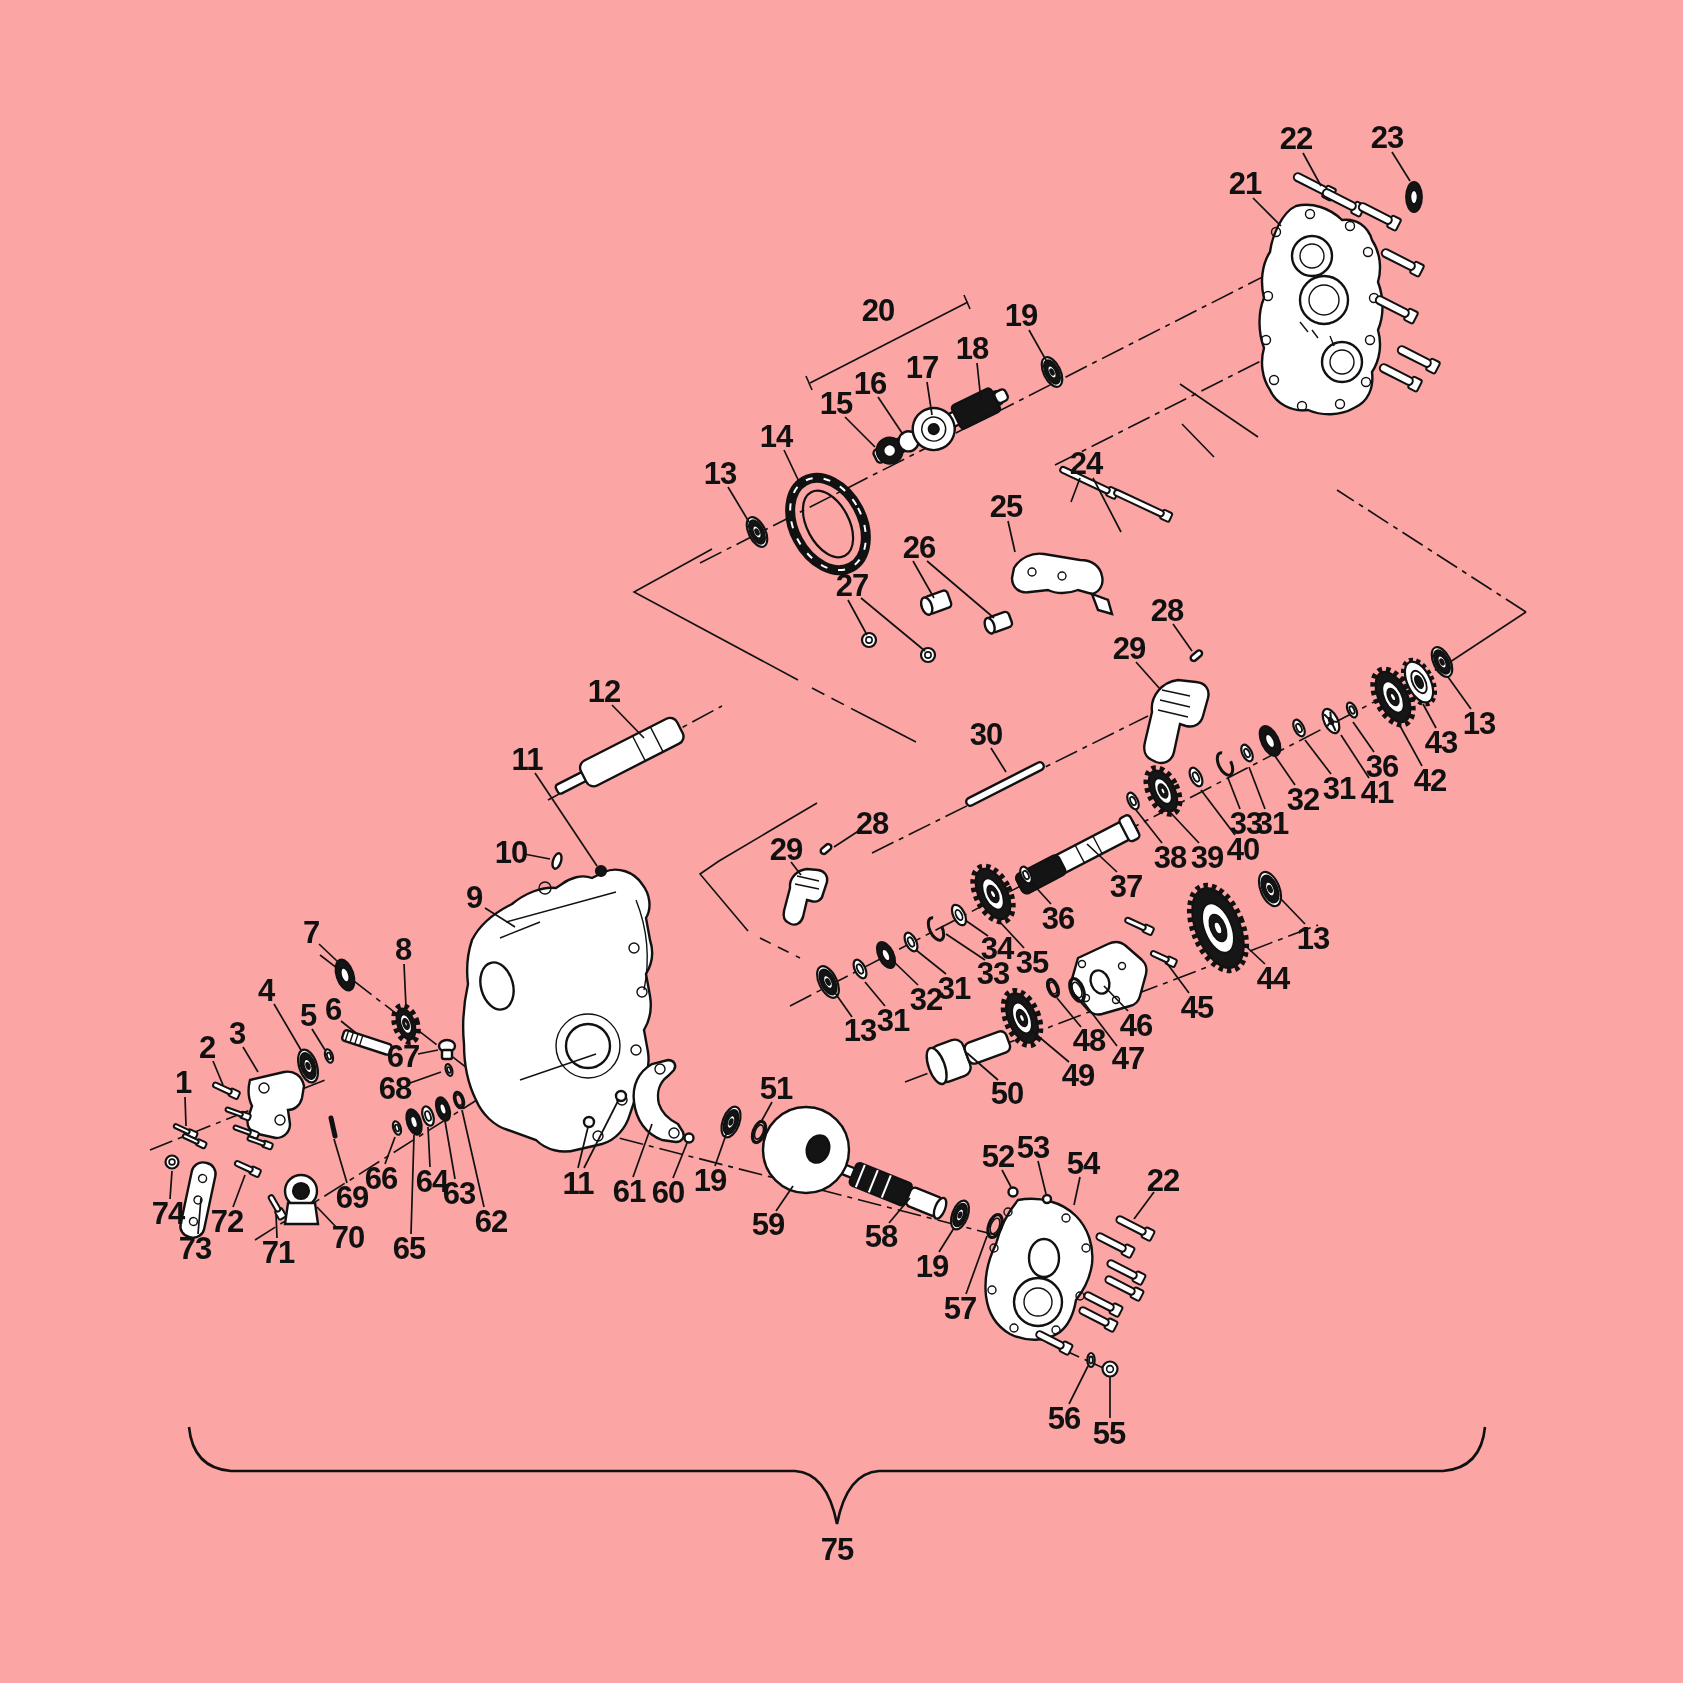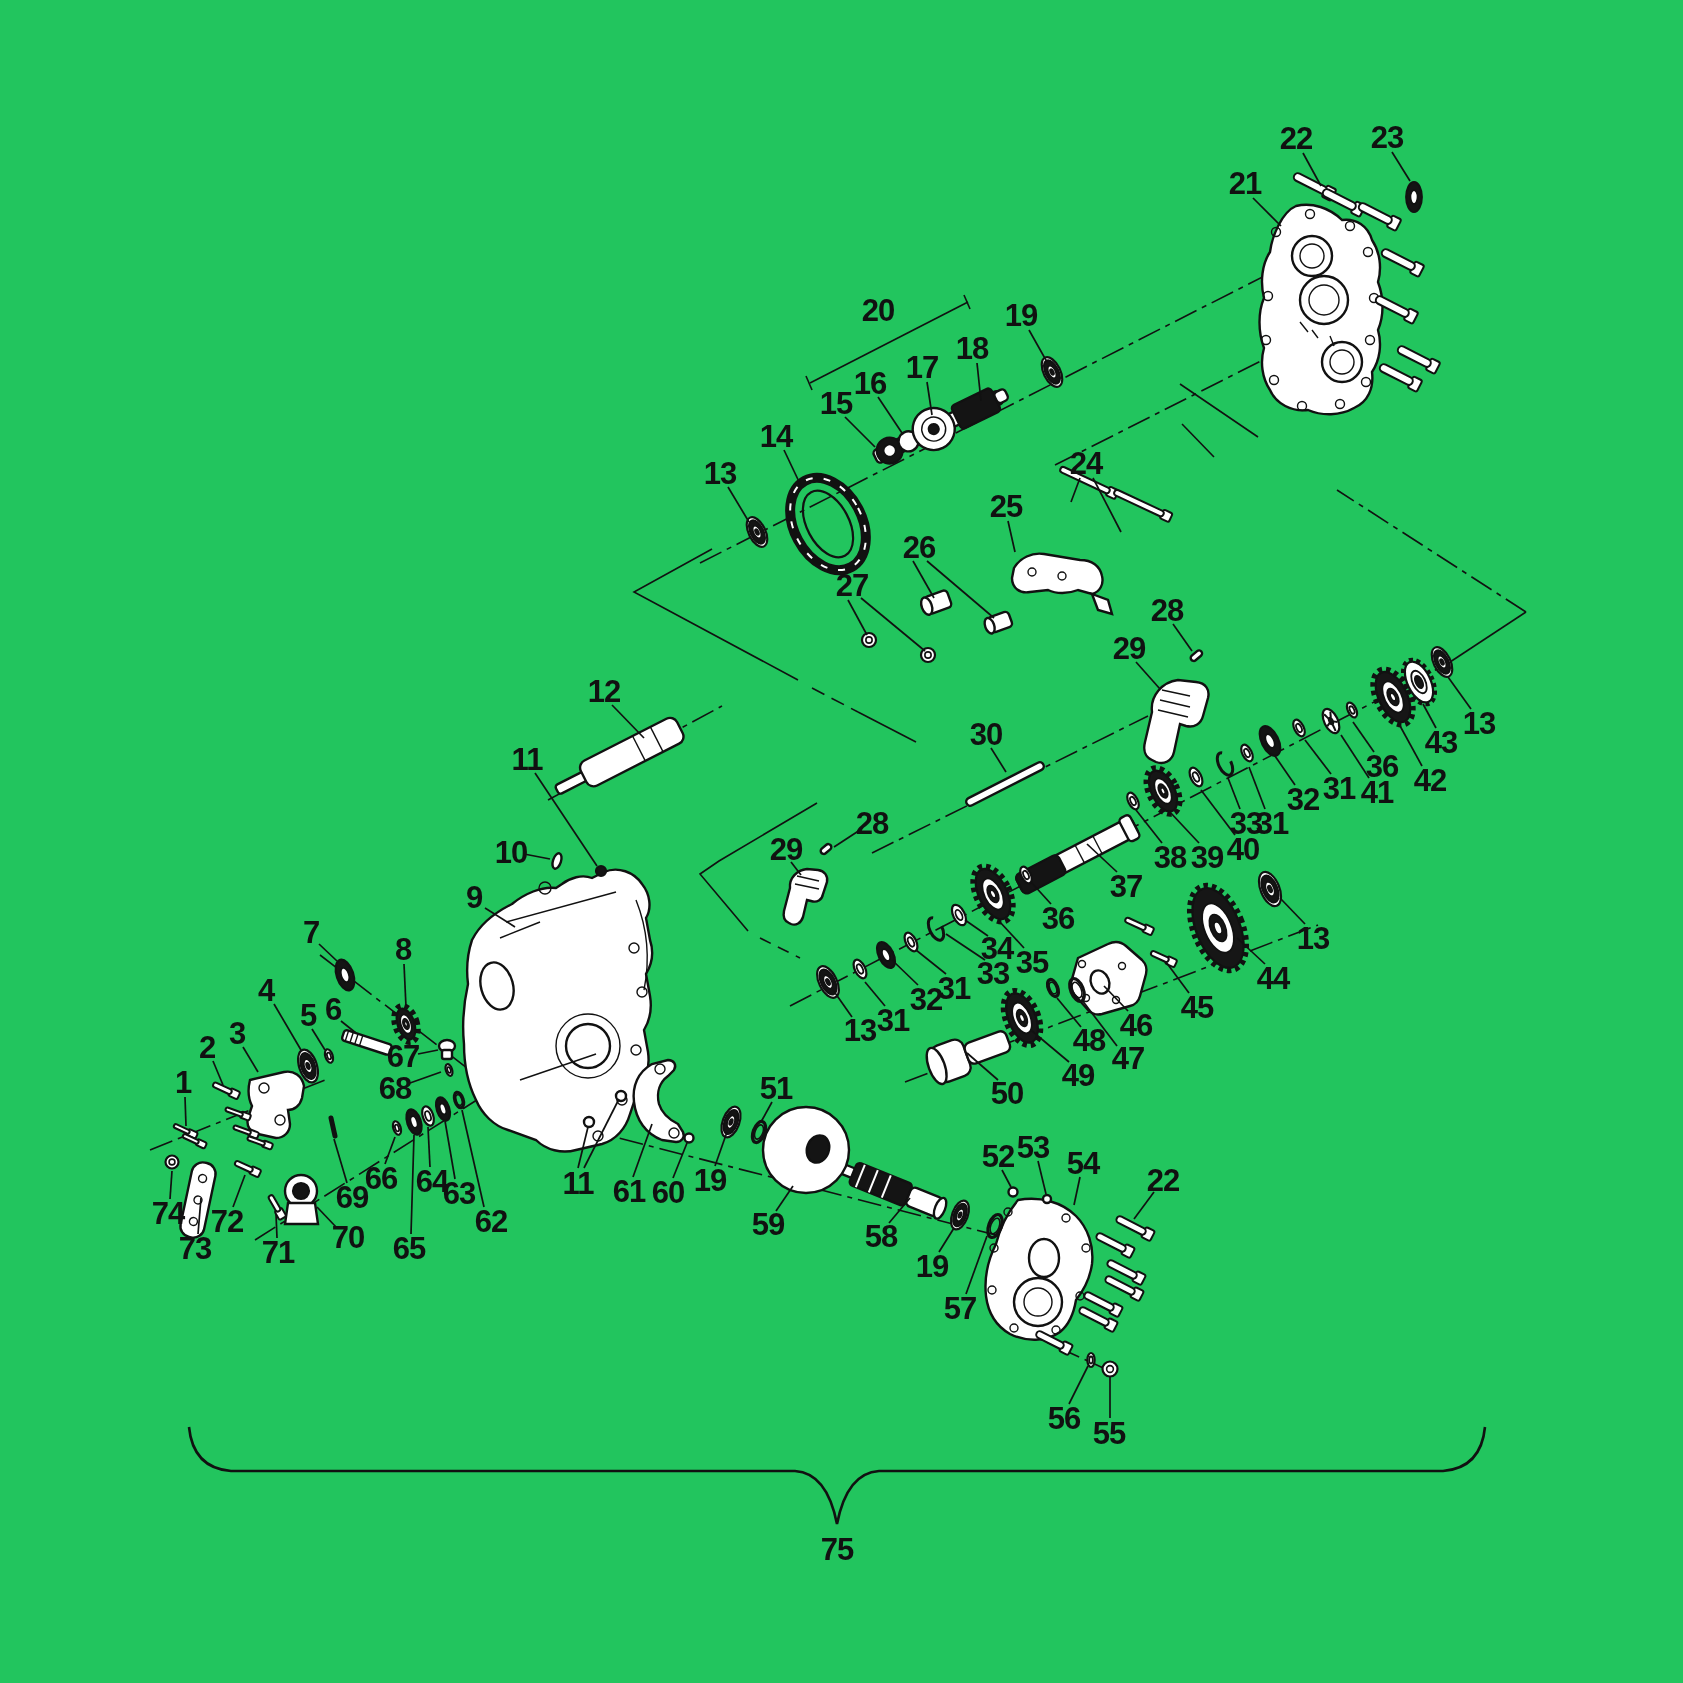--- a/index.html
+++ b/index.html
@@ -1,16 +1,16 @@
 <!DOCTYPE html>
 <html><head>
 <meta charset="utf-8">
 <style>
   html,body{margin:0;padding:0;background:#fff;}
-  .stage{width:1683px;height:1683px;position:relative;background:#22c55e;overflow:hidden;}
+  .stage{width:1683px;height:1683px;position:relative;background:#fca5a5;overflow:hidden;}
   svg{display:block;}
   .callout-label{font-family:"Liberation Sans","DejaVu Sans",sans-serif;font-weight:bold;font-size:31px;fill:#111;letter-spacing:-1px;}
   .leader{stroke:#111;stroke-width:1.7;fill:none;}
   .cl{stroke:#111;stroke-width:1.6;fill:none;stroke-dasharray:24 6 5 6;}
   .pl{stroke:#111;stroke-width:1.6;fill:none;}
   .pt{stroke:#111;stroke-width:2.4;fill:#fff;}
   .ptd{stroke:#111;stroke-width:2.2;fill:#141414;}
   .thin{stroke:#111;stroke-width:1.4;fill:none;}
 </style>
 </head>

